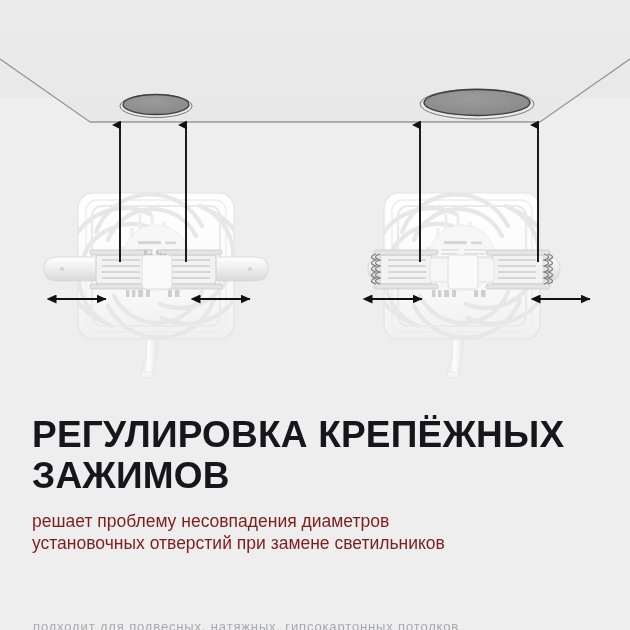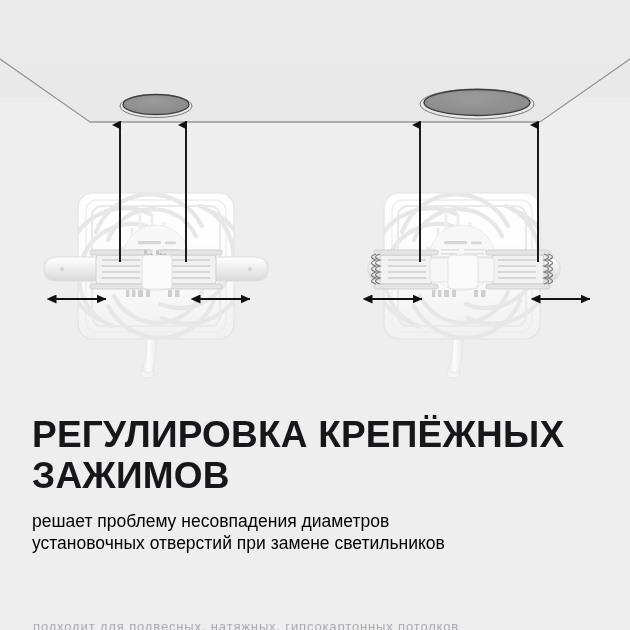--- a/index.html
+++ b/index.html
@@ -14,21 +14,21 @@
 
   
   .textblock{position:absolute;left:32px;top:414px;width:580px;}
   .headline{
     font-size:37px;line-height:41px;font-weight:700;color:#17171a;
     letter-spacing:0.2px;margin:0;white-space:pre-line;
     font-stretch:condensed;
   }
   .subtitle{
     margin:14px 0 0 0;font-size:17.5px;line-height:22px;
-    color:#000000;font-weight:400;white-space:pre-line;
+    color:#7f1d1d;font-weight:400;white-space:pre-line;
   }
   .tagline{
     position:absolute;left:33px;top:619px;
     font-size:13px;color:#a9a9b0;letter-spacing:0.85px;
     font-weight:400;white-space:nowrap;
   }
 </style>
 </head>
 <body>
 

